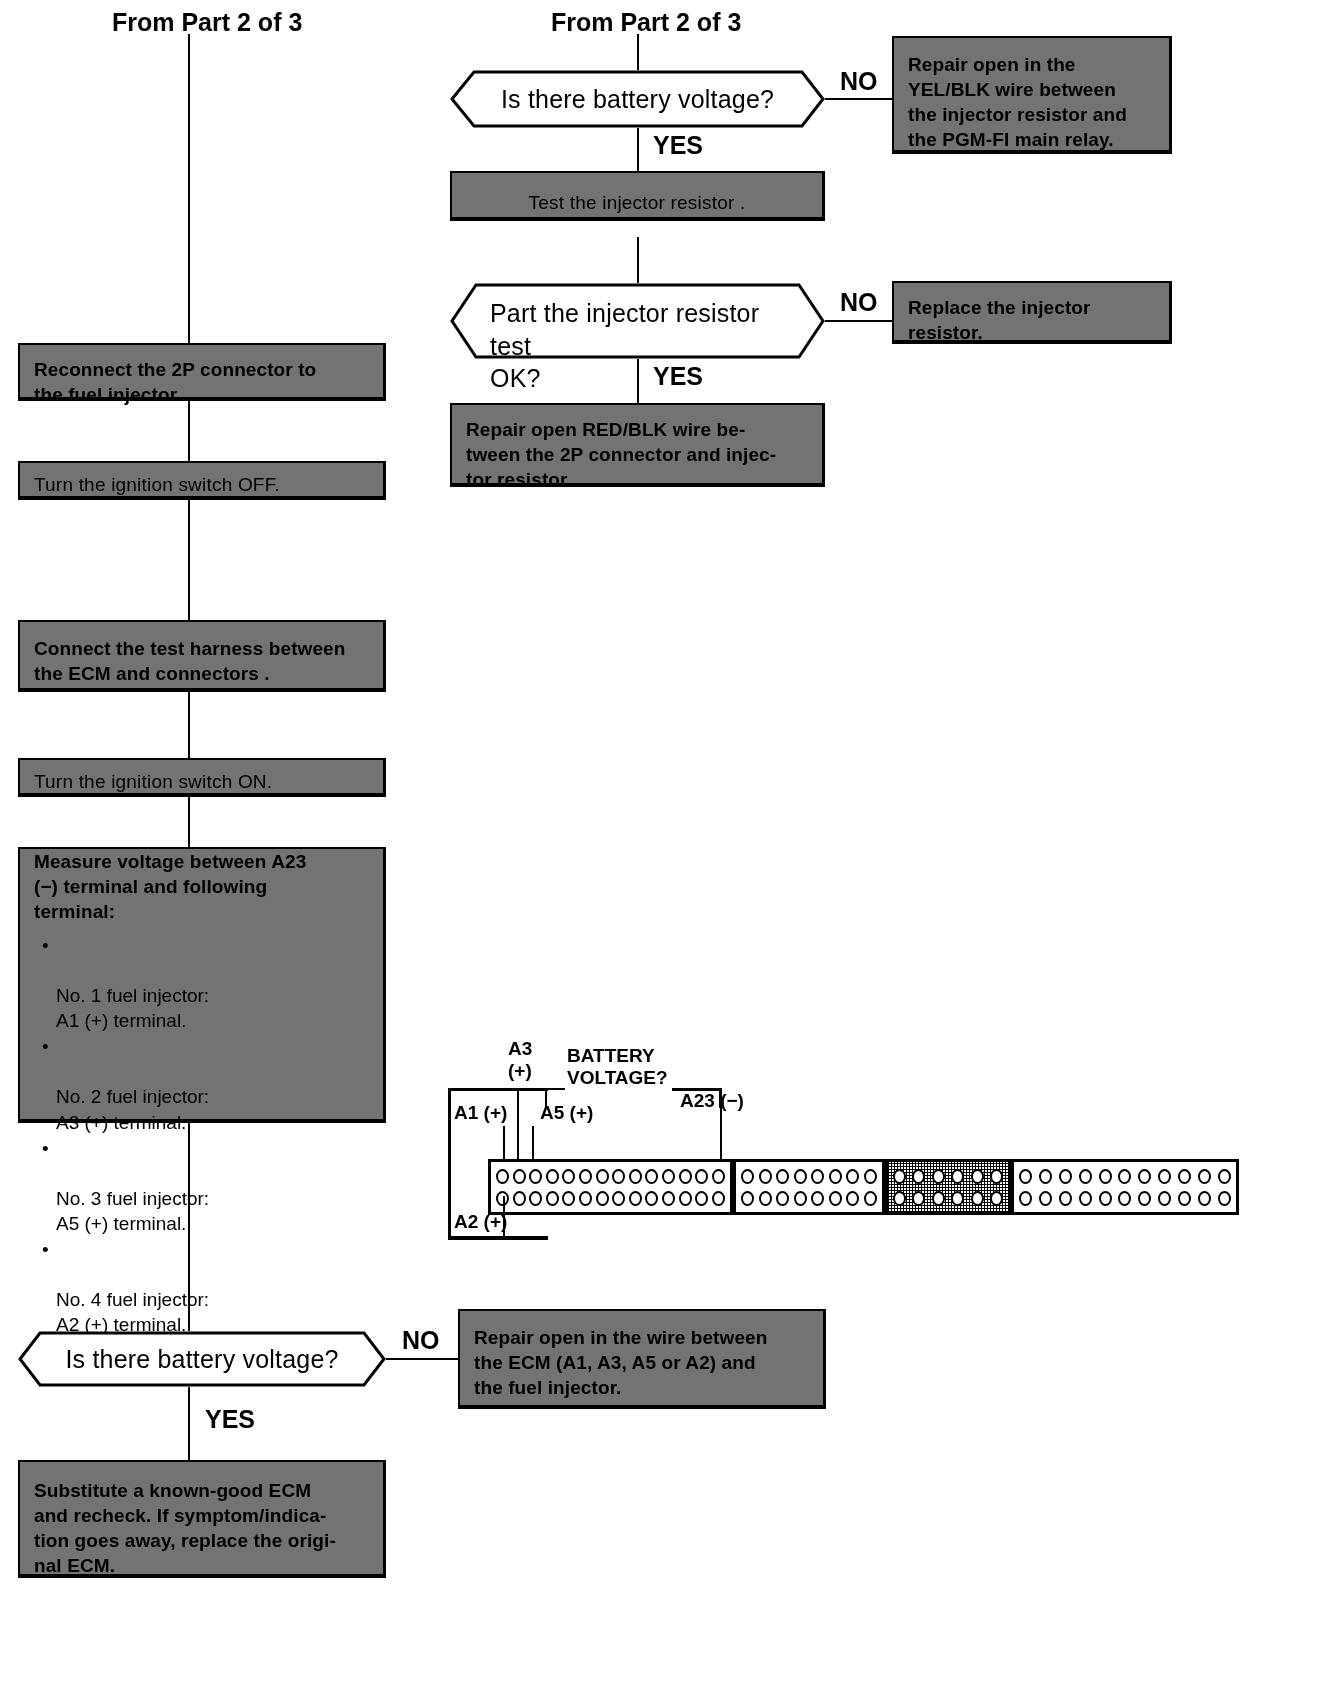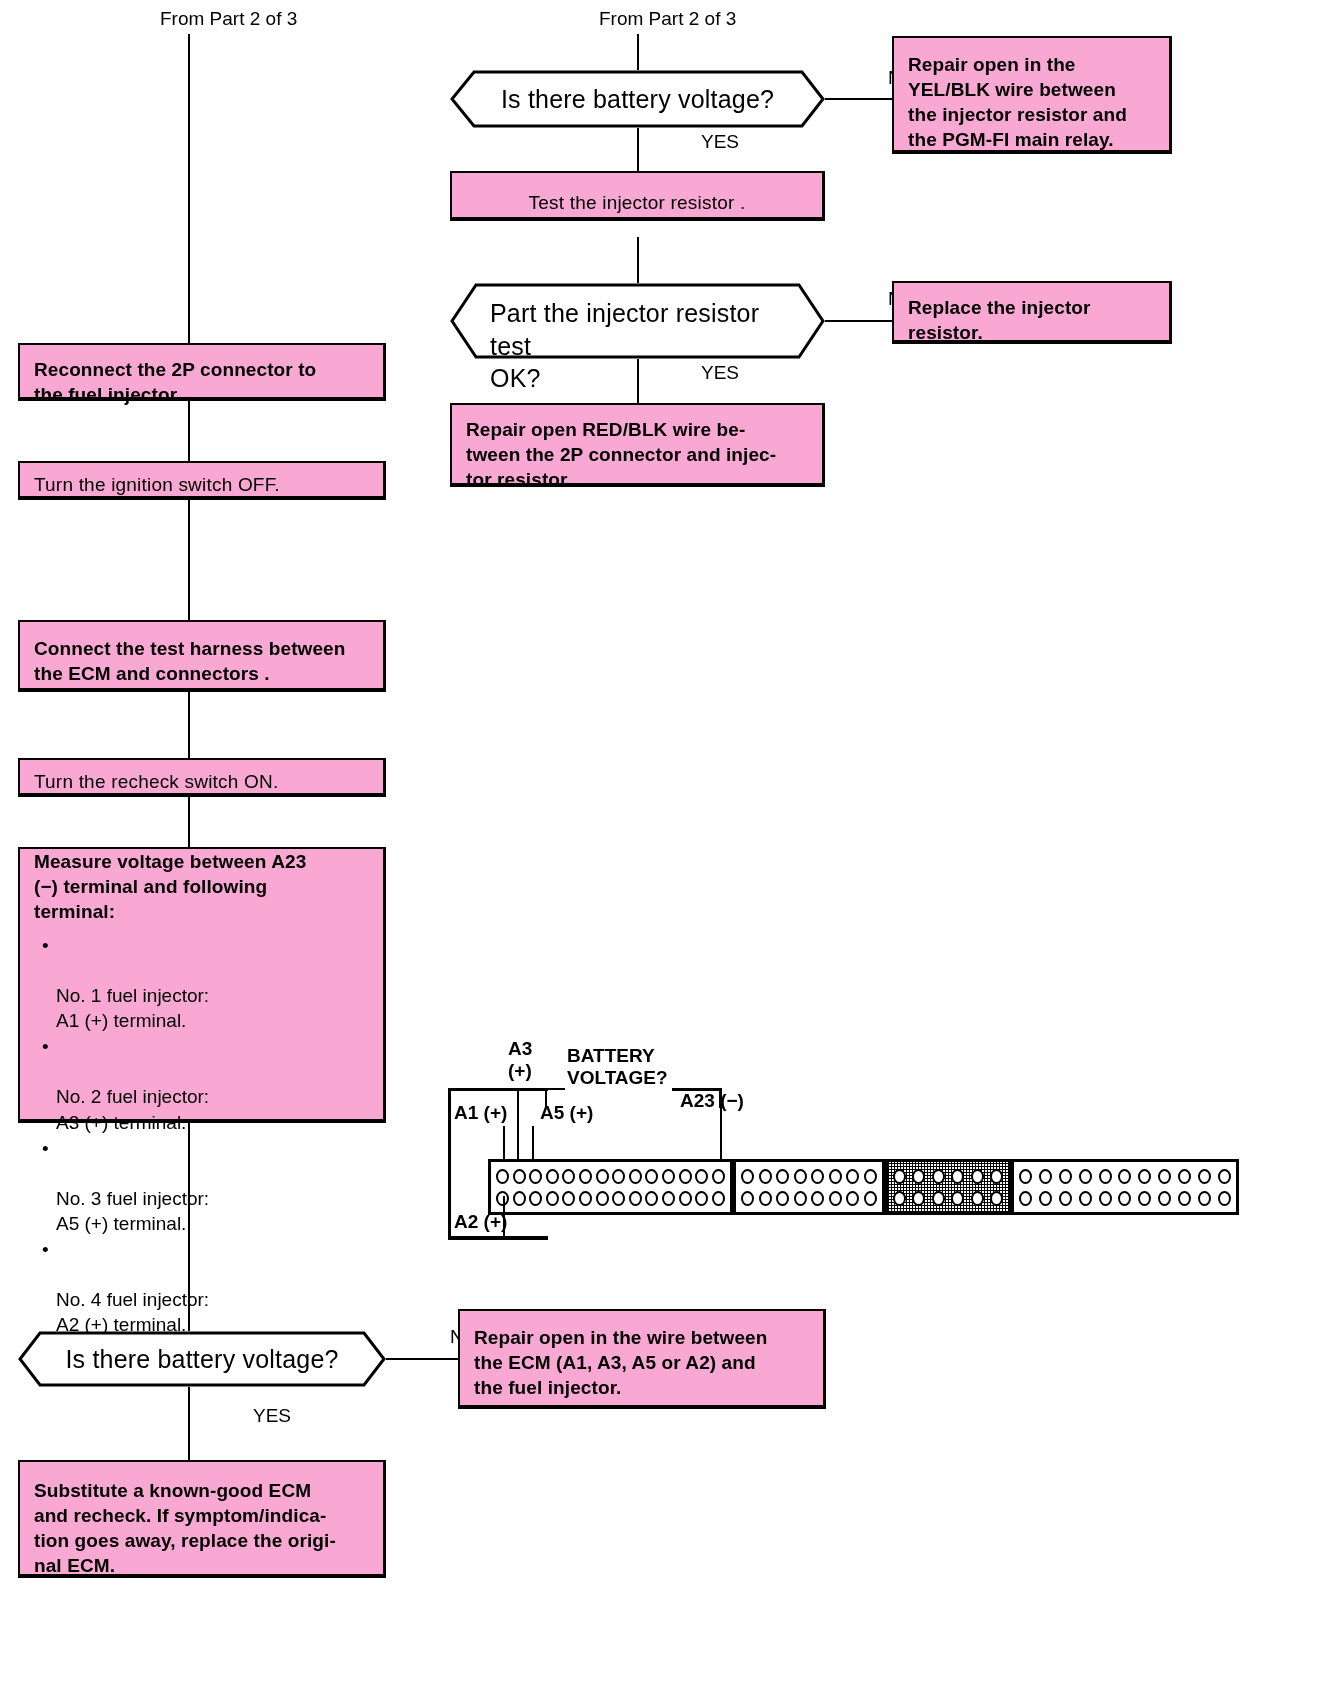--- a/index.html
+++ b/index.html
@@ -16,21 +16,21 @@
     width: 1344px;
     height: 1686px;
     overflow: hidden;
     background: #ffffff;
   }
 
   .proc-box {
     position: absolute;
     box-sizing: border-box;
     border: 2px solid #000;
-    background: #f9a8d4;
+    background: #737373;
     border-right-width: 3px;
     border-bottom-width: 4px;
   }
   .proc-box .txt {
     position: absolute;
     left: 14px;
     right: 8px;
     top: 12px;
     line-height: 1.32;
     white-space: pre-line;
@@ -51,21 +51,21 @@
     line-height: 1.30;
     white-space: pre-line;
     font-size: 25px;
   }
   .decision.two-line .dtxt { top: 14px; transform: none; }
 
   
   .vline { position: absolute; width: 2px; background: #000; }
   .hline { position: absolute; height: 2px; background: #000; }
 
-  .lbl { position: absolute; font-size: 19px; font-weight: 400; white-space: nowrap; margin-left: 48px; }
+  .lbl { position: absolute; font-size: 25px; font-weight: 700; white-space: nowrap; }
   .lbl-b { position: absolute; font-size: 19px; font-weight: 700; white-space: nowrap; }
 
   
   #ecm-connector { position: absolute; }
   .conn-seg {
     position: absolute;
     box-sizing: border-box;
     border: 3px solid #000;
     background: #fff;
   }
@@ -119,21 +119,21 @@
   <div class="vline" style="left:188px; top:500px; height:120px;"></div>
 
   <div class="proc-box" style="left:18px; top:620px; width:368px; height:72px;">
     <div class="txt t-bold" style="top:14px;">Connect the test harness between
 the  ECM  and  connectors .</div>
   </div>
 
   <div class="vline" style="left:188px; top:692px; height:66px;"></div>
 
   <div class="proc-box" style="left:18px; top:758px; width:368px; height:39px;">
-    <div class="txt t-reg" style="top:9px;">Turn the recheck switch ON.</div>
+    <div class="txt t-reg" style="top:9px;">Turn the ignition switch ON.</div>
   </div>
 
   <div class="vline" style="left:188px; top:797px; height:50px;"></div>
 
   <div class="proc-box" style="left:18px; top:847px; width:368px; height:276px;">
     <div class="txt t-bold" style="top:0;">Measure voltage between A23
 (−) terminal and following
 terminal:</div>
     <ul style="position:absolute; left:22px; right:8px; top:84px; margin:0; padding:0 0 0 14px; list-style:none;">
       <li style="position:relative; font-size:19px; line-height:1.32; white-space:pre-line; margin-bottom:1px;">

